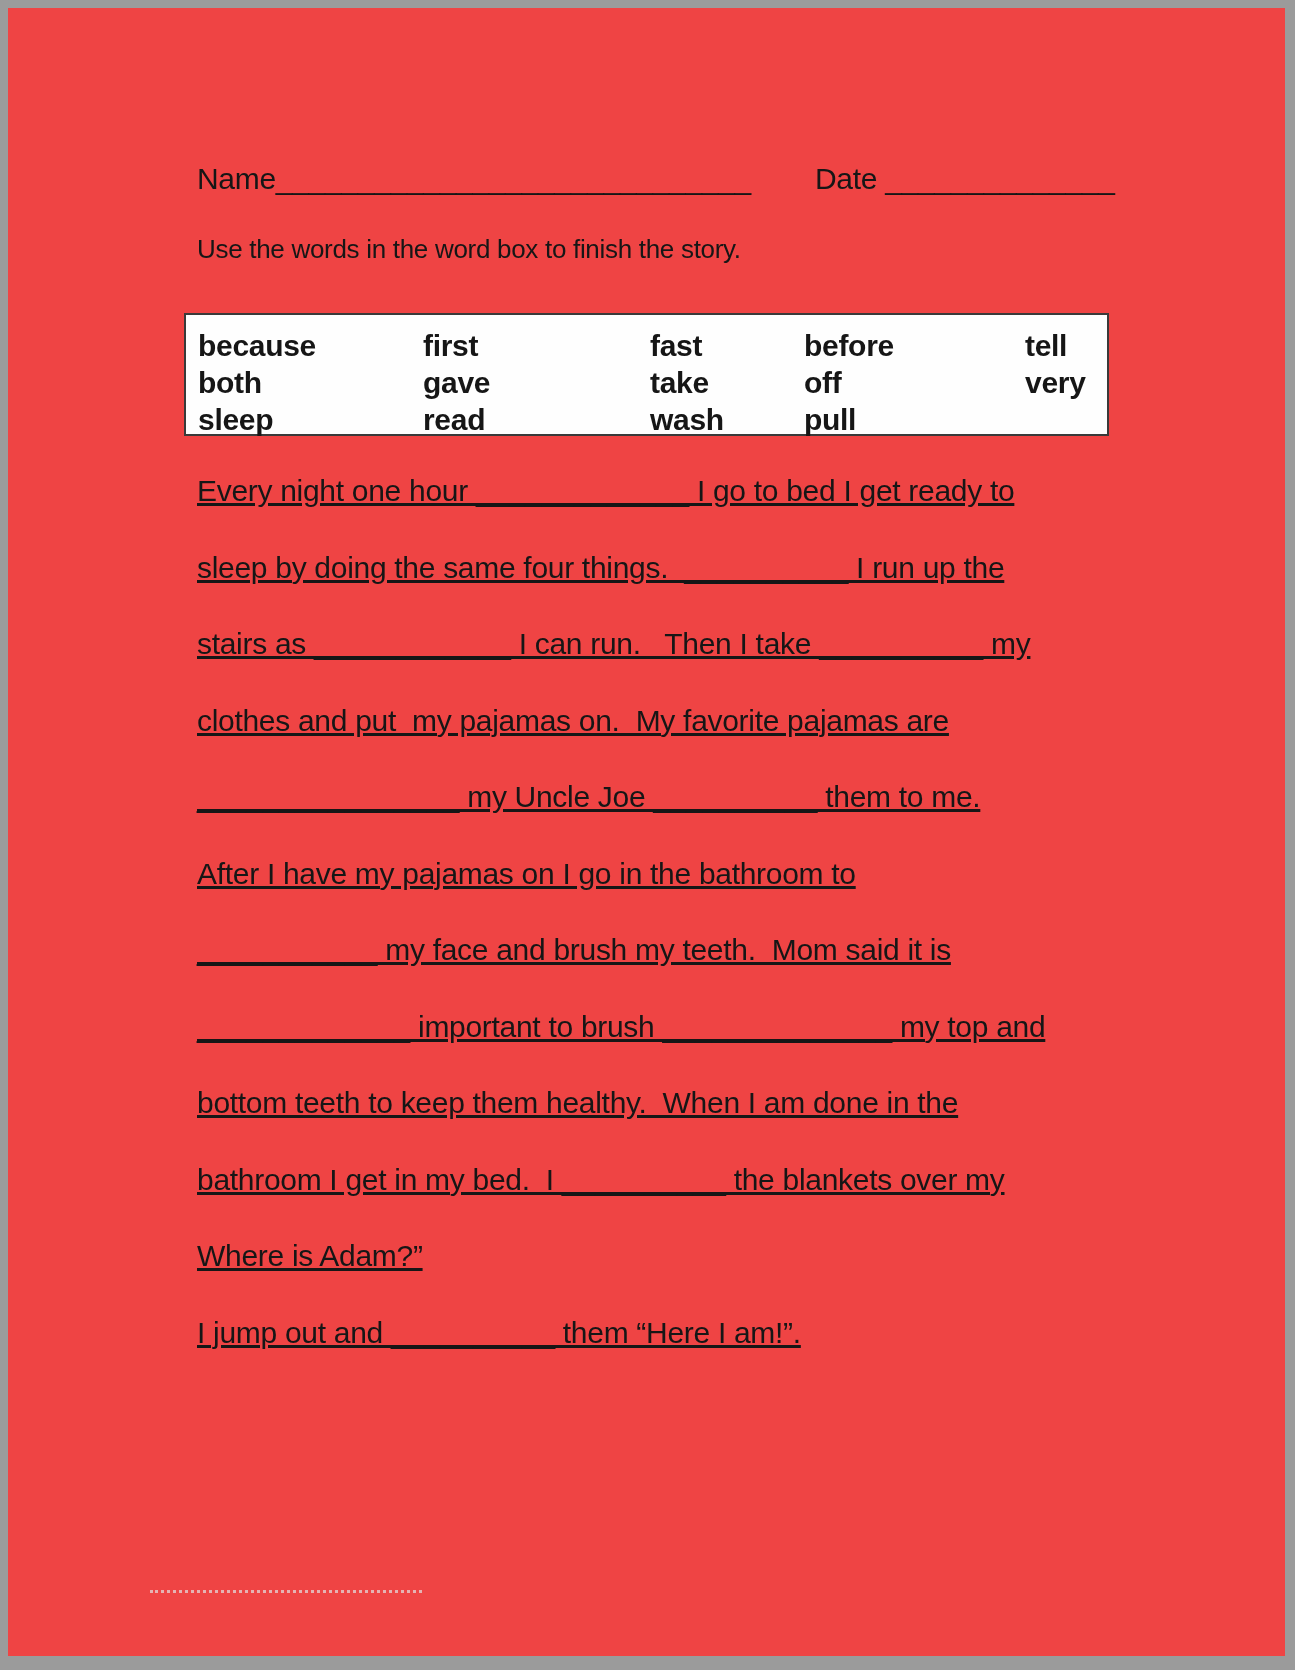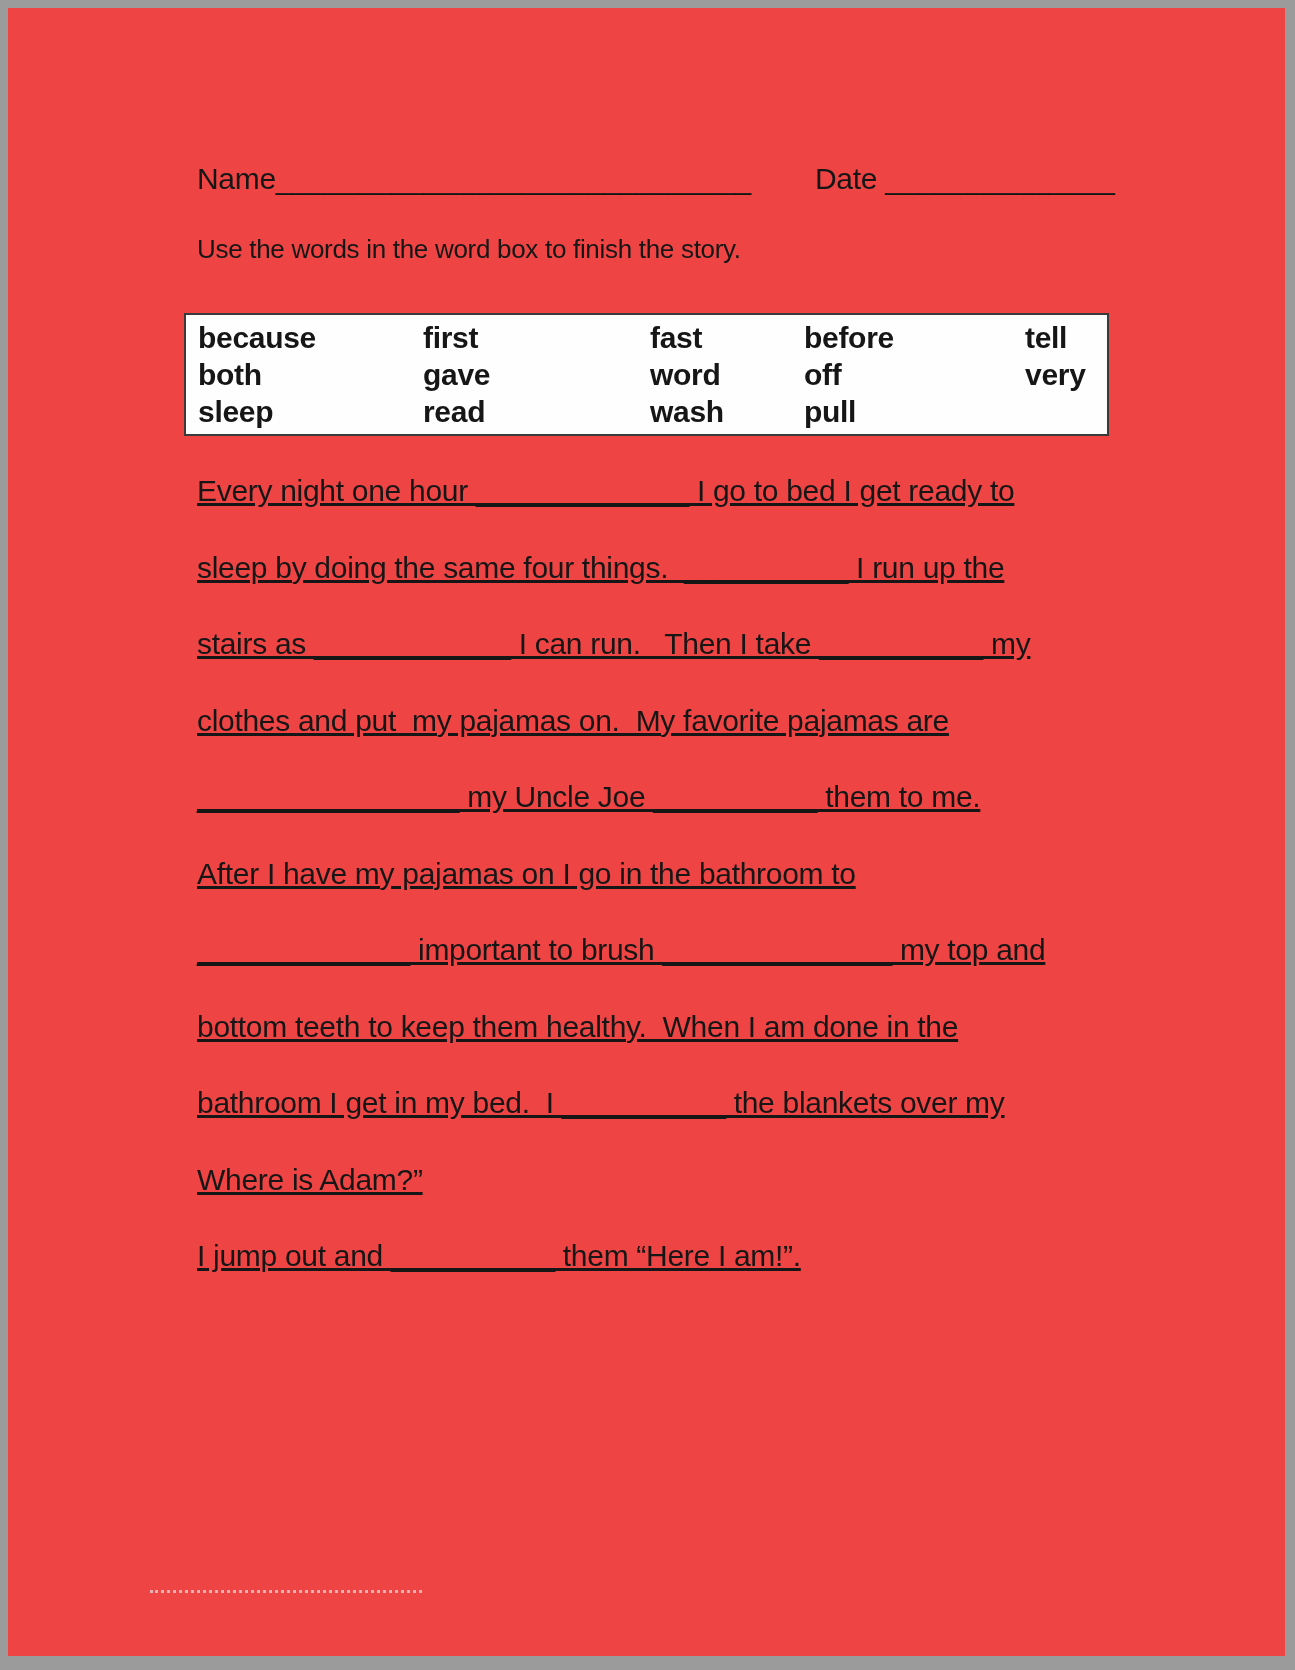--- a/index.html
+++ b/index.html
@@ -33,21 +33,21 @@
   }
   .word-box {
     position: absolute; left: 176px; top: 305px;
     width: 925px; height: 123px;
     box-sizing: border-box;
     border: 2px solid #3a3a3a;
     background: #fefefe;
     display: grid;
     grid-template-columns: 225px 227px 154px 221px 1fr;
     grid-auto-rows: 37px;
-    padding: 4px 0 0 12px;
+    padding: 12px 0 0 12px;
     font-size: 30px; font-weight: bold;
   }
   .wb-cell { line-height: 37px; }
   .story {
     position: absolute; left: 189px; top: 445px;
     font-size: 30px;
     text-decoration: underline;
   }
   .story .line { height: 76.5px; line-height: 76.5px; }
   .scan-artifact {
@@ -69,37 +69,38 @@
   <div class="instruction txt">Use the words in the word box to finish the story.</div>
 
   <div class="word-box">
     <div class="wb-cell txt">because</div>
     <div class="wb-cell txt">first</div>
     <div class="wb-cell txt">fast</div>
     <div class="wb-cell txt">before</div>
     <div class="wb-cell txt">tell</div>
     <div class="wb-cell txt">both</div>
     <div class="wb-cell txt">gave</div>
-    <div class="wb-cell txt">word</div>
+    <div class="wb-cell txt">take</div>
     <div class="wb-cell txt">off</div>
     <div class="wb-cell txt">very</div>
     <div class="wb-cell txt">sleep</div>
     <div class="wb-cell txt">read</div>
     <div class="wb-cell txt">wash</div>
     <div class="wb-cell txt">pull</div>
     <div class="wb-cell txt"></div>
   </div>
 
   <div class="story">
     <div class="line txt">Every night one hour _____________ I go to bed I get ready to</div>
     <div class="line txt">sleep by doing the same four things.  __________ I run up the</div>
     <div class="line txt">stairs as ____________ I can run.   Then I take __________ my</div>
     <div class="line txt">clothes and put  my pajamas on.  My favorite pajamas are</div>
     <div class="line txt">________________ my Uncle Joe __________ them to me.</div>
     <div class="line txt">After I have my pajamas on I go in the bathroom to</div>
+    <div class="line txt">___________ my face and brush my teeth.  Mom said it is</div>
     <div class="line txt">_____________ important to brush ______________ my top and</div>
     <div class="line txt">bottom teeth to keep them healthy.  When I am done in the</div>
     <div class="line txt">bathroom I get in my bed.  I __________ the blankets over my</div>
     <div class="line txt">Where is Adam?”</div>
     <div class="line txt">I jump out and __________ them “Here I am!”.</div>
   </div>
 
   <div class="scan-artifact"></div>
 
 </div>

